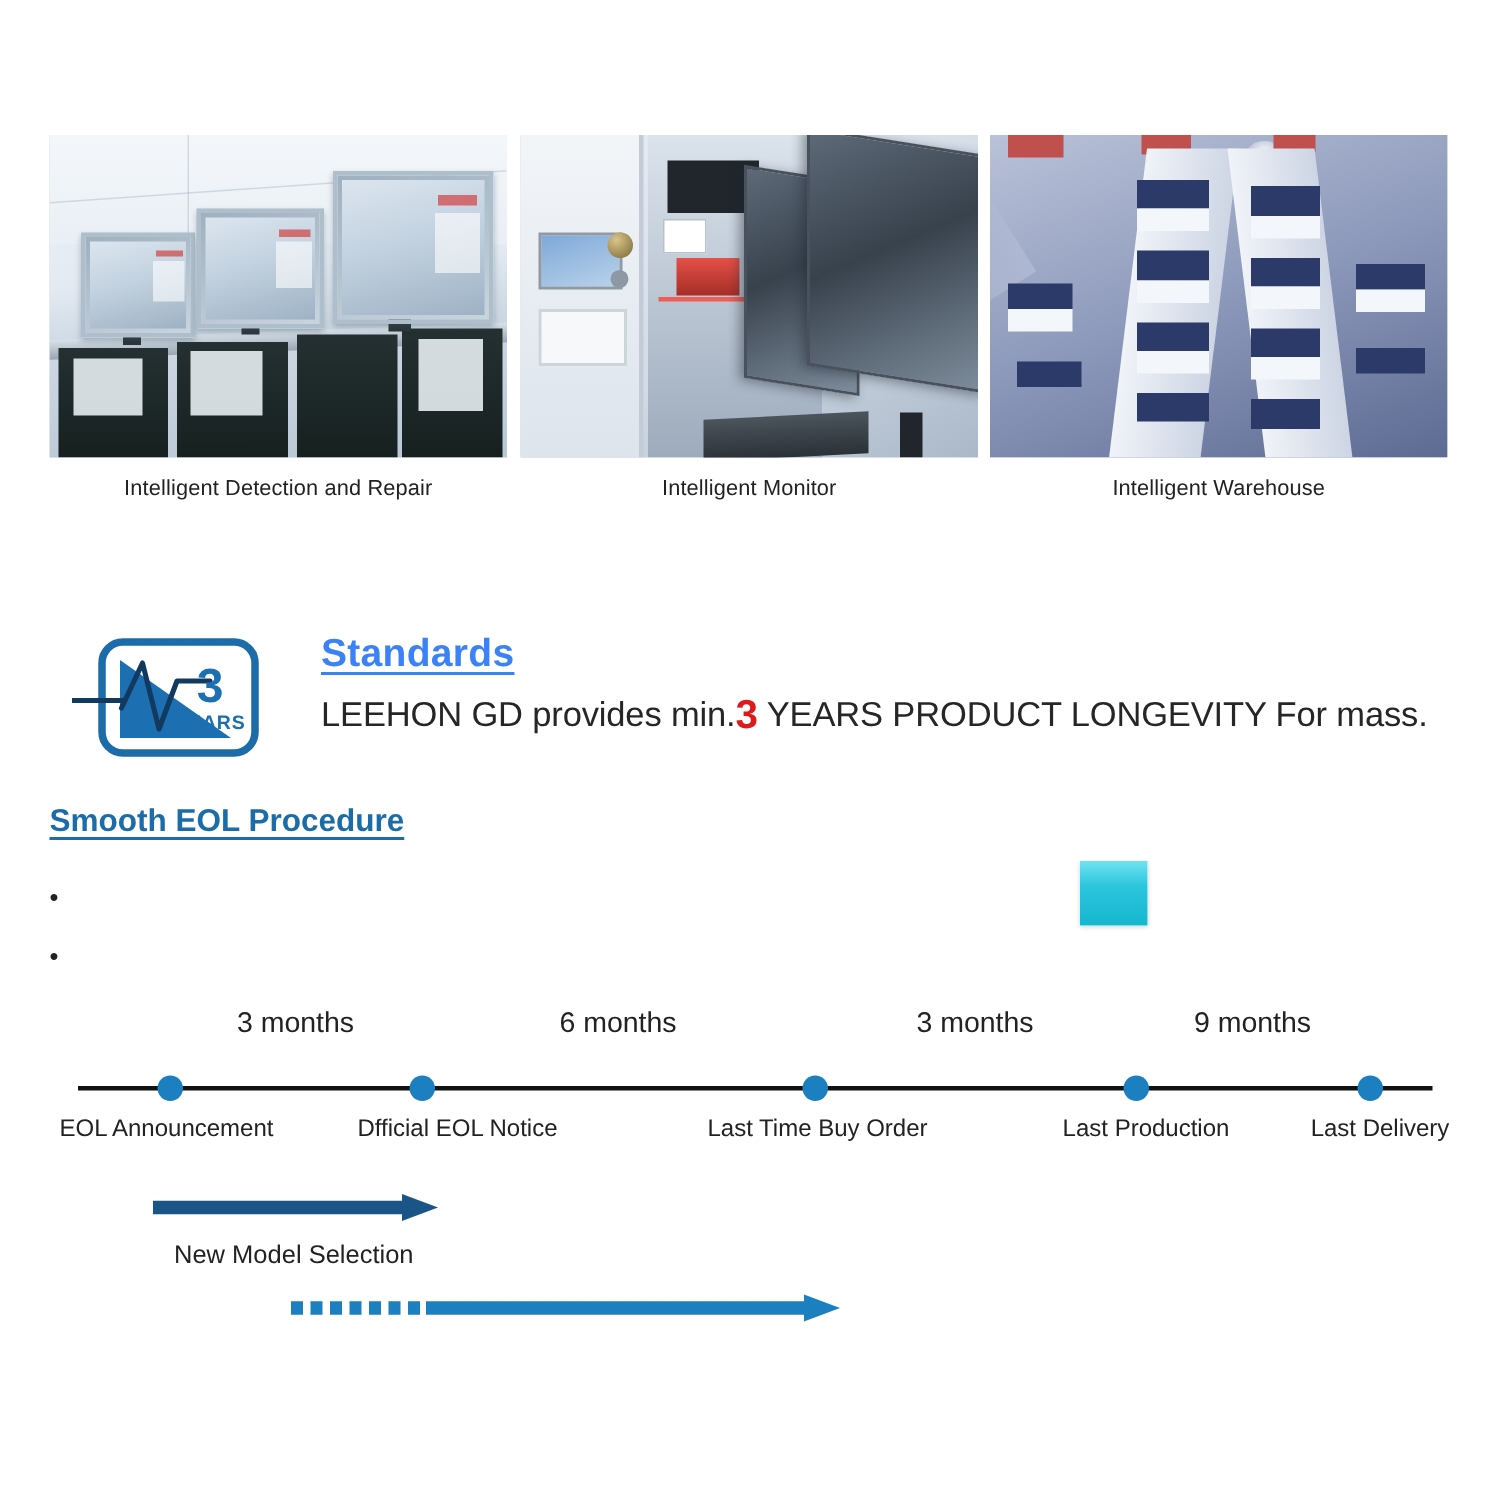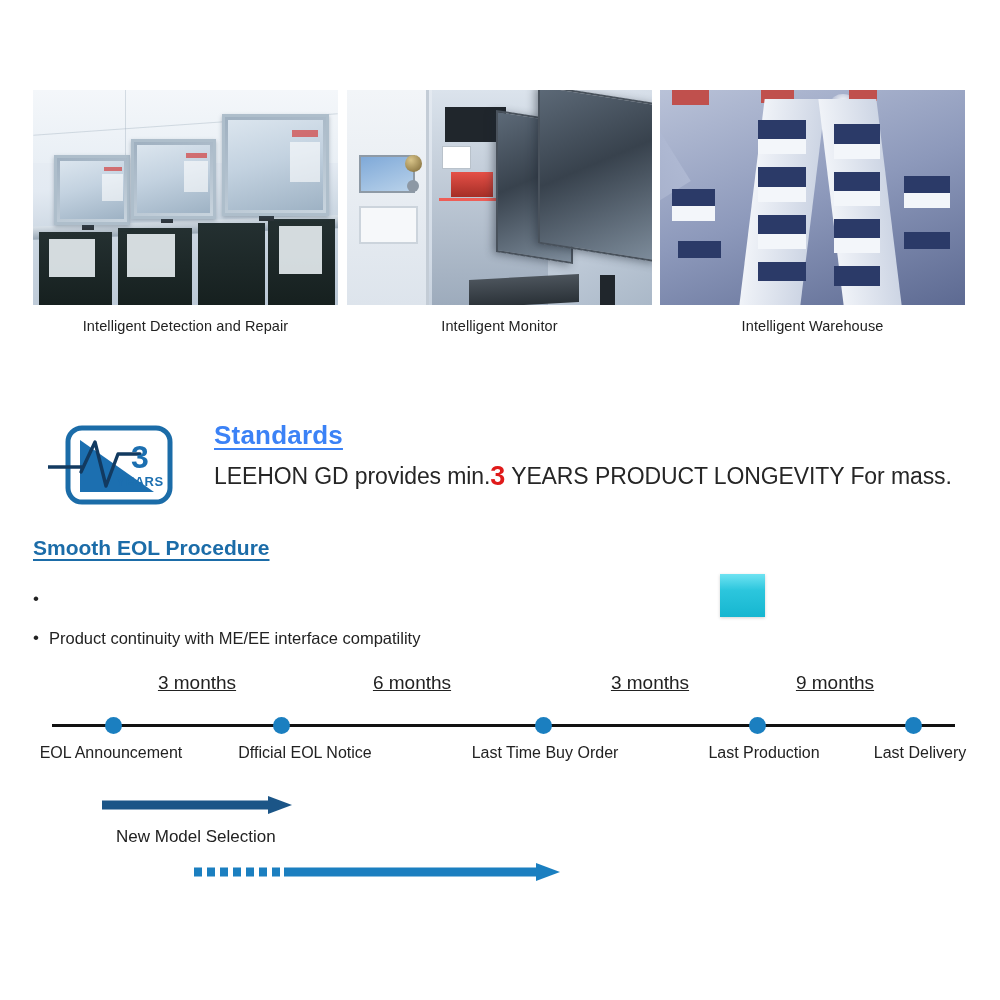--- a/index.html
+++ b/index.html
@@ -113,21 +113,21 @@
     background:linear-gradient(180deg,#6fe3f2 0%,#2cc6dd 38%,#16b6d0 100%);
     box-shadow:0 1px 3px rgba(0,0,0,.18);
   }
 
   
   .timeline{position:absolute;left:0;top:672px;width:1000px;height:110px;}
   .tl-axis{position:absolute;left:52px;top:52px;width:903px;height:3px;background:#111;}
   .tl-dot{position:absolute;top:45px;width:17px;height:17px;border-radius:50%;
     background:#1b7fc0;margin-left:-8.5px;}
   .tl-dur{position:absolute;top:0;font-size:19px;color:#222;text-align:center;
-    transform:translateX(-50%);white-space:nowrap;text-decoration:underline;}
+    transform:translateX(-50%);white-space:nowrap;}
   .tl-lbl{position:absolute;top:72px;font-size:16px;color:#222;text-align:center;
     transform:translateX(-50%);white-space:nowrap;}
 
   
   .arrow-block{position:absolute;left:0;top:790px;width:1000px;height:150px;}
   .arr1{position:absolute;left:102px;top:5px;width:190px;height:20px;}
   .arr1-lbl{position:absolute;left:116px;top:827px;font-size:17px;color:#222;}
   .arr2{position:absolute;left:192px;top:72px;width:368px;height:20px;}
   .arr2-lbl{position:absolute;left:266px;top:900px;font-size:17px;color:#222;}
 </style>
@@ -250,21 +250,20 @@
   </div>
 
   <div class="eol-head">Smooth EOL Procedure</div>
 
   <div class="bullets">
     <div class="bullet b1">
       <span class="dot">•</span>
     </div>
     <div class="bullet b2">
       <span class="dot">•</span>
-      <span class="txt">Product continuity with ME/EE interface compatility</span>
     </div>
   </div>
 
   <div class="cyan-square"></div>
 
   <div class="timeline">
     <div class="tl-axis"></div>
 
     <div class="tl-dur" style="left:197px;">3 months</div>
     <div class="tl-dur" style="left:412px;">6 months</div>

